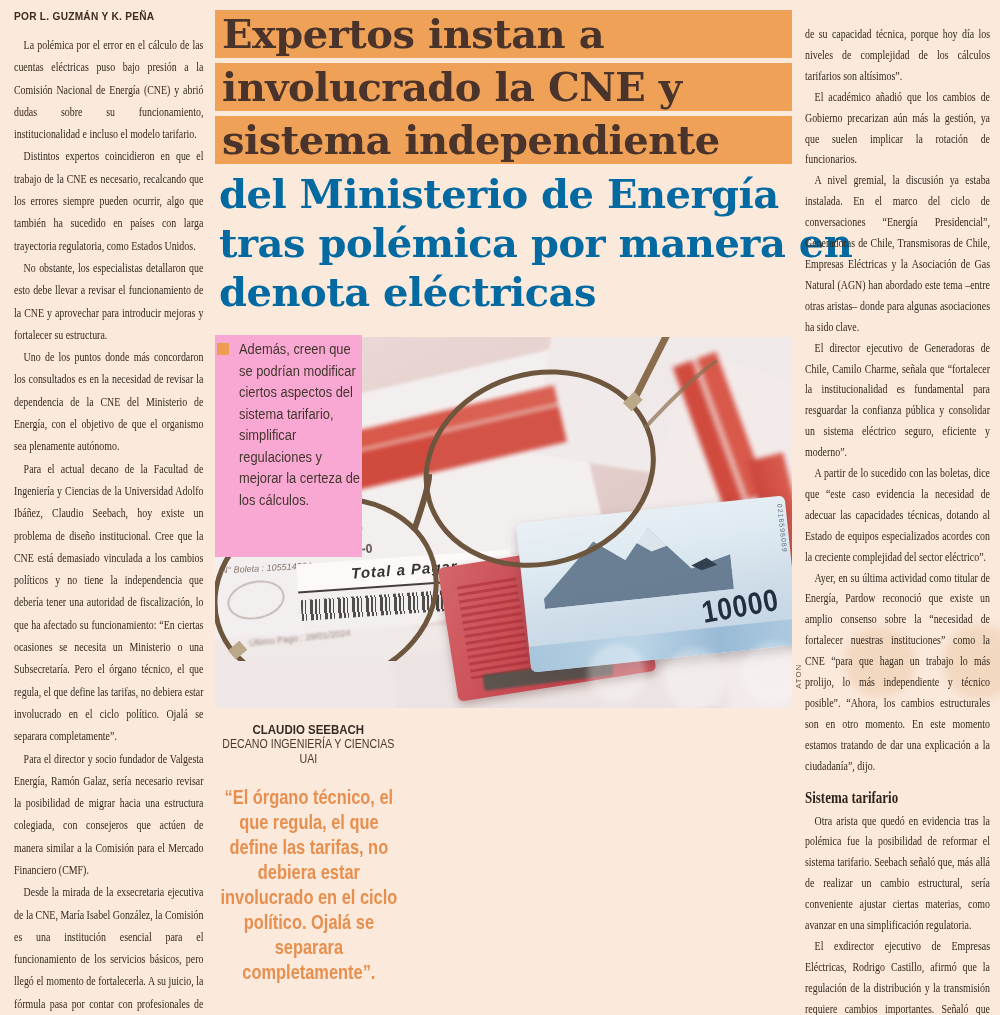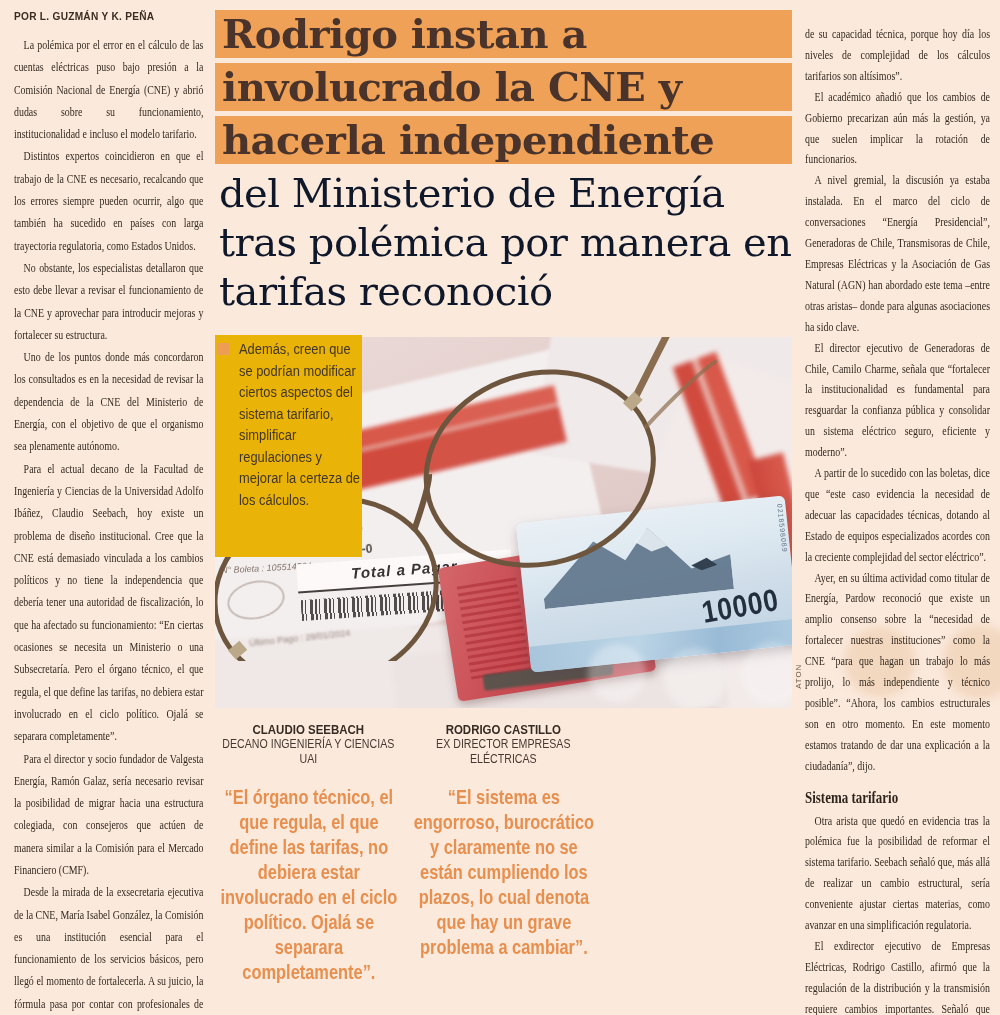--- a/index.html
+++ b/index.html
@@ -17,22 +17,22 @@
   .rightcol .colinner{width:250px;font-size:13.4px;line-height:20.9px;}
   .body-p{margin:0;text-indent:13px;}
   .rightcol .body-p.noindent{text-indent:0;}
   .subhead{font-family:"Liberation Serif",serif;font-weight:bold;font-size:17.5px;
            color:#2e241c;margin:10px 0 3px 0;text-indent:0;}
   
   .headline{position:absolute;left:215px;top:10px;width:577px;z-index:2;}
   .hl-bar{background:#efa158;height:48px;line-height:47px;margin-bottom:5px;padding-left:7px;
           font-family:"DejaVu Serif",serif;font-weight:bold;font-size:40px;color:#4a332a;
           white-space:nowrap;letter-spacing:-.5px;}
-  .hl-plain{font-family:"DejaVu Serif",serif;font-weight:normal;font-size:40px;line-height:49px;
-            color:#0f172a;padding-left:4px;white-space:nowrap;letter-spacing:-.5px;}
+  .hl-plain{font-family:"DejaVu Serif",serif;font-weight:bold;font-size:40px;line-height:49px;
+            color:#0369a1;padding-left:4px;white-space:nowrap;letter-spacing:-.5px;}
   
   .photo{position:absolute;left:215px;top:337px;width:577px;height:371px;overflow:hidden;
          background:linear-gradient(155deg,#eadbd9 0%,#e6d2cf 30%,#e0c9c6 55%,#dcc5c2 80%,#d8c0bd 100%);z-index:1;}
   .photo *{position:absolute;}
   .sheet{background:#f4efef;filter:blur(1.5px);}
   .sheet1{left:-50px;top:55px;width:430px;height:240px;transform:rotate(-13deg);}
   .sheet2{left:330px;top:-40px;width:280px;height:180px;transform:rotate(9deg);background:#f0e9e9;}
   .sheet3{left:420px;top:40px;width:220px;height:330px;transform:rotate(20deg);background:#f2ebea;}
   .sheet4{left:-30px;top:290px;width:420px;height:100px;transform:rotate(-4deg);background:#efe8e7;filter:blur(2px);}
   .sheet5{left:180px;top:300px;width:330px;height:90px;transform:rotate(-7deg);background:#ece4e3;filter:blur(2px);}
@@ -84,21 +84,21 @@
            background:linear-gradient(100deg,#9fc0d8 0%,#b8d3e6 40%,#8fb4d2 70%,#a9c9e0 100%);opacity:.8;}
   .photo-blur-circles{right:-20px;bottom:-25px;width:260px;height:120px;opacity:.35;
       background:radial-gradient(circle at 25% 50%,rgba(255,255,255,.9) 0 28px,transparent 30px),
                  radial-gradient(circle at 55% 55%,rgba(255,255,255,.85) 0 30px,transparent 32px),
                  radial-gradient(circle at 85% 50%,rgba(255,255,255,.8) 0 30px,transparent 32px);
       filter:blur(3px);}
   .glasses{left:-70px;top:-6px;width:600px;height:330px;filter:blur(.3px);}
   .credit{position:absolute;left:794px;top:664px;writing-mode:vertical-rl;transform:rotate(180deg);
           font-family:"Liberation Sans",sans-serif;font-size:8px;letter-spacing:.8px;color:#6d594b;z-index:2;}
   
-  .deck{position:absolute;left:215px;top:335px;width:147px;height:222px;background:#eab308;z-index:3;}
+  .deck{position:absolute;left:215px;top:335px;width:147px;height:222px;background:#f9a8d4;z-index:3;}
   .deck-bullet{position:absolute;left:2px;top:8px;width:12px;height:12px;background:#ee9d55;}
   .deck-text{position:absolute;left:24px;top:4px;width:134px;transform:scaleX(.92);transform-origin:0 0;
              font-family:"Liberation Sans",sans-serif;font-size:14px;line-height:21.5px;color:#43362c;}
   
   .experts{position:absolute;left:215px;top:722px;width:577px;height:293px;display:grid;
            grid-template-columns:1fr 1fr 1fr;column-gap:8px;z-index:2;}
   .exp-cell{text-align:center;overflow:hidden;}
   .exp-name{font-family:"Liberation Sans",sans-serif;font-weight:bold;font-size:13.5px;
             line-height:15px;color:#352b23;transform:scaleX(.85);transform-origin:50% 0;
             width:118%;margin-left:-9%;}
@@ -129,29 +129,29 @@
       <p class="body-p">Uno de los puntos donde más concordaron los consultados es en la necesidad de revisar la dependencia de la CNE del Ministerio de Energía, con el objetivo de que el organismo sea plenamente autónomo.</p>
       <p class="body-p">Para el actual decano de la Facultad de Ingeniería y Ciencias de la Universidad Adolfo Ibáñez, Claudio Seebach, hoy existe un problema de diseño institucional. Cree que la CNE está demasiado vinculada a los cambios políticos y no tiene la independencia que debería tener una autoridad de fiscalización, lo que ha afectado su funcionamiento: “En ciertas ocasiones se necesita un Ministerio o una Subsecretaría. Pero el órgano técnico, el que regula, el que define las tarifas, no debiera estar involucrado en el ciclo político. Ojalá se separara completamente”.</p>
       <p class="body-p">Para el director y socio fundador de Valgesta Energía, Ramón Galaz, sería necesario revisar la posibilidad de migrar hacia una estructura colegiada, con consejeros que actúen de manera similar a la Comisión para el Mercado Financiero (CMF).</p>
       <p class="body-p">Desde la mirada de la exsecretaria ejecutiva de la CNE, María Isabel González, la Comisión es una institución esencial para el funcionamiento de los servicios básicos, pero llegó el momento de fortalecerla. A su juicio, la fórmula pasa por contar con profesionales de excelencia y mejores herramientas tecnológicas.</p>
     </div>
 </div>
 
 <div class="headline">
   <div>
 
-  <div class="hl-bar">Rodrigo instan a</div>
+  <div class="hl-bar">Expertos instan a</div>
       <div class="hl-bar">involucrado la CNE y</div>
-      <div class="hl-bar">hacerla independiente</div>
+      <div class="hl-bar">sistema independiente</div>
     </div>
   <div>
 
   <div class="hl-plain">del Ministerio de Energía</div>
       <div class="hl-plain">tras polémica por manera en</div>
-      <div class="hl-plain">tarifas reconoció</div>
+      <div class="hl-plain">denota eléctricas</div>
     </div>
 </div>
 
 <div class="photo">
   <div class="sheet sheet1"></div>
   <div class="sheet sheet2"></div>
   <div class="sheet sheet3"></div>
   <div class="band1"></div>
   <div class="band2"></div>
   <div class="band3"></div>
@@ -201,25 +201,20 @@
 
 <div class="experts">
 
     <div class="exp-cell">
       <div class="exp-name">CLAUDIO SEEBACH</div>
       <div class="exp-title">DECANO INGENIERÍA Y CIENCIAS UAI</div>
       <div class="exp-quote">“El órgano técnico, el que regula, el que define las tarifas, no debiera estar involucrado en el ciclo político. Ojalá se separara completamente”.</div>
     </div>
 
 
-    <div class="exp-cell">
-      <div class="exp-name">RODRIGO CASTILLO</div>
-      <div class="exp-title">EX DIRECTOR EMPRESAS ELÉCTRICAS</div>
-      <div class="exp-quote">“El sistema es engorroso, burocrático y claramente no se están cumpliendo los plazos, lo cual denota que hay un grave problema a cambiar”.</div>
-    </div>
   </div>
 
 <div class="colbox rightcol">
   <div class="colinner">
     <div>
 
     <p class="body-p noindent">de su capacidad técnica, porque hoy día los niveles de complejidad de los cálculos tarifarios son altísimos”.</p>
         <p class="body-p">El académico añadió que los cambios de Gobierno precarizan aún más la gestión, ya que suelen implicar la rotación de funcionarios.</p>
         <p class="body-p">A nivel gremial, la discusión ya estaba instalada. En el marco del ciclo de conversaciones “Energía Presidencial”, Generadoras de Chile, Transmisoras de Chile, Empresas Eléctricas y la Asociación de Gas Natural (AGN) han abordado este tema –entre otras aristas– donde para algunas asociaciones ha sido clave.</p>
         <p class="body-p">El director ejecutivo de Generadoras de Chile, Camilo Charme, señala que “fortalecer la institucionalidad es fundamental para resguardar la confianza pública y consolidar un sistema eléctrico seguro, eficiente y moderno”.</p>

